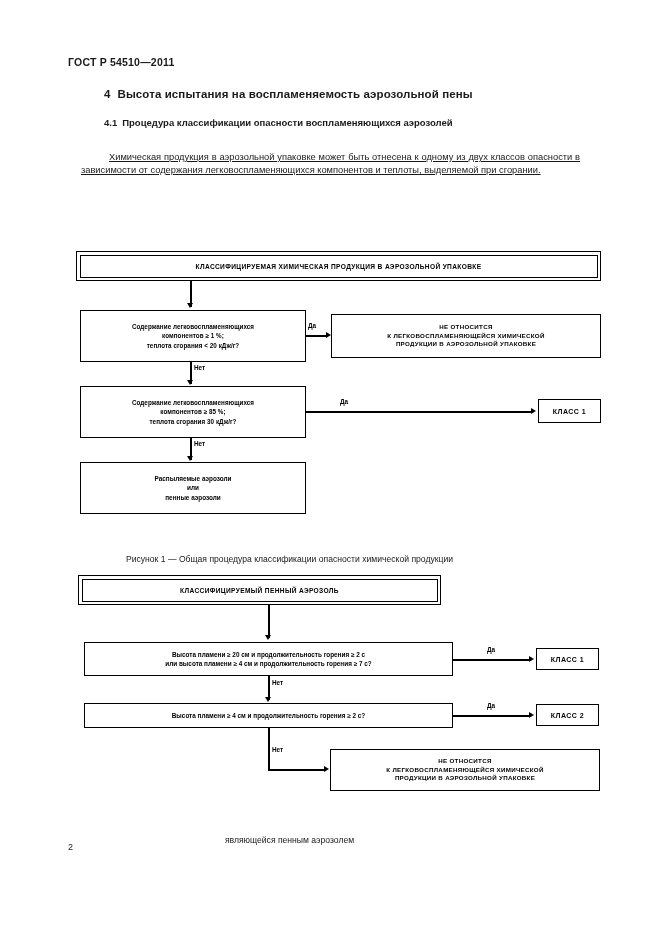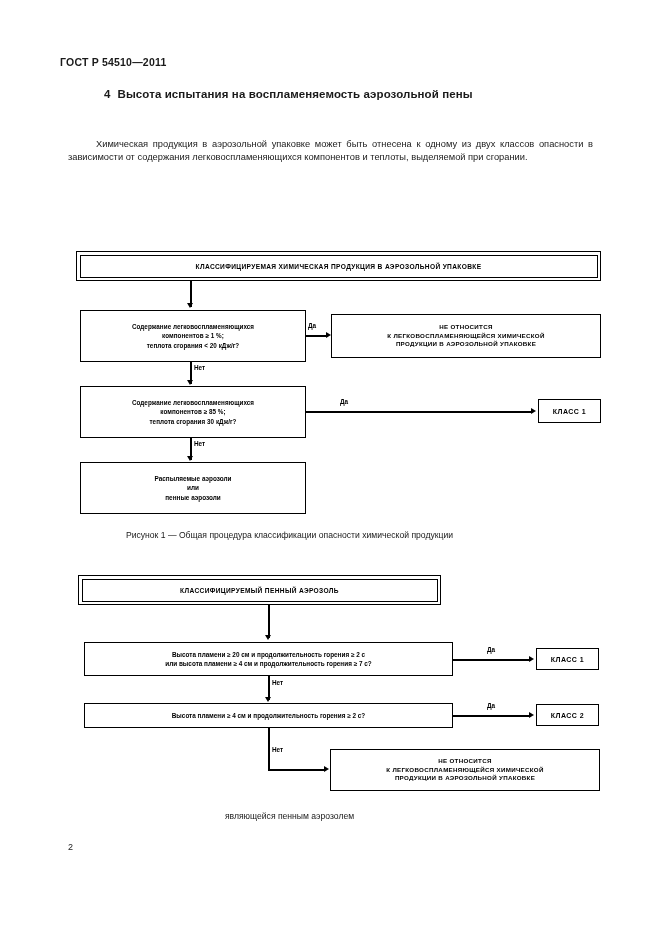--- a/index.html
+++ b/index.html
@@ -7,42 +7,42 @@
     width:661px; height:935px;
     background:#ffffff;
     font-family:"Liberation Sans", sans-serif;
     color:#1a1a1a;
     position:relative;
     overflow:hidden;
   }
   .page { position:relative; width:661px; height:935px; }
 
   .header-std {
-    position:absolute; left:60px; top:56px;
+    position:absolute; left:68px; top:56px;
     font-size:10.5px; font-weight:bold; letter-spacing:0.2px;
   }
 
   .h1 {
     position:absolute; left:104px; top:88px;
     font-size:11.5px; font-weight:bold; letter-spacing:0.1px;
   }
   .h1 .num { margin-right:7px; }
 
   .h2 {
     position:absolute; left:104px; top:117px;
     font-size:9.5px; font-weight:bold;
   }
   .h2 .num { margin-right:5px; }
 
   .body-text {
     position:absolute; left:68px; top:138px; width:525px;
     font-size:9.3px; line-height:13.3px;
     text-align:justify;
   }
-  .body-text p { margin:0; text-indent:28px; }
+  .body-text p { margin:13px; text-indent:28px;text-decoration:underline; }
 
   
   .fc { position:absolute; }
   .box {
     position:absolute;
     border:1.6px solid #000;
     background:#fff;
     box-sizing:border-box;
     display:flex; align-items:center; justify-content:center;
     text-align:center;
@@ -80,39 +80,42 @@
     border-bottom:3.4px solid transparent;
     border-left:5px solid #000;
   }
   .lbl {
     position:absolute; font-size:6.4px; font-weight:bold; color:#000;
     white-space:nowrap;
   }
 
   .caption {
     position:absolute; width:579px; text-align:center;
-    font-size:8.6px; line-height:12px;
+    font-size:8.6px; line-height:12px;margin-top:24px;
   }
 
   .pageno {
     position:absolute; left:68px; top:842px;
     font-size:9px;
   }
 </style>
 </head>
 <body>
 
 <div class="page">
 
   <div class="header-std">ГОСТ Р 54510—2011</div>
 
   <div class="h1">
     <span class="num">4</span><span>Высота испытания на воспламеняемость аэрозольной пены</span>
   </div>
 
+  <div class="h2">
+    <span class="num">4.1</span><span>Процедура классификации опасности воспламеняющихся аэрозолей</span>
+  </div>
 
   <div class="body-text">
     <p>Химическая продукция в аэрозольной упаковке может быть отнесена к одному из двух классов опасности в зависимости от содержания легковоспламеняющихся компонентов и теплоты, выделяемой при сгорании.</p>
   </div>
 
   <div class="fc" style="left:0;top:0;width:661px;height:560px;">
 
     <div class="box dbl" style="left:76px;top:251px;width:525px;height:30px;">
       <div class="dblin">
         <div class="inner caps">КЛАССИФИЦИРУЕМАЯ ХИМИЧЕСКАЯ ПРОДУКЦИЯ В АЭРОЗОЛЬНОЙ УПАКОВКЕ</div>

